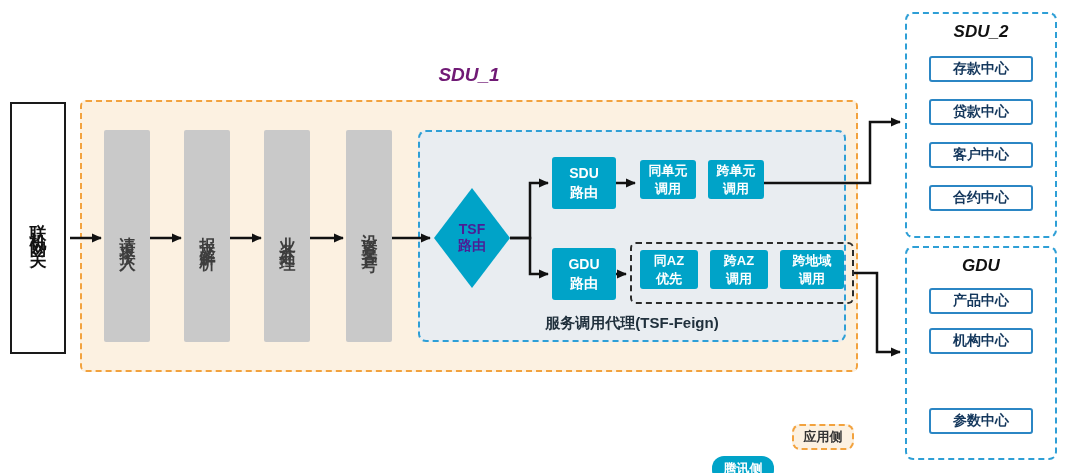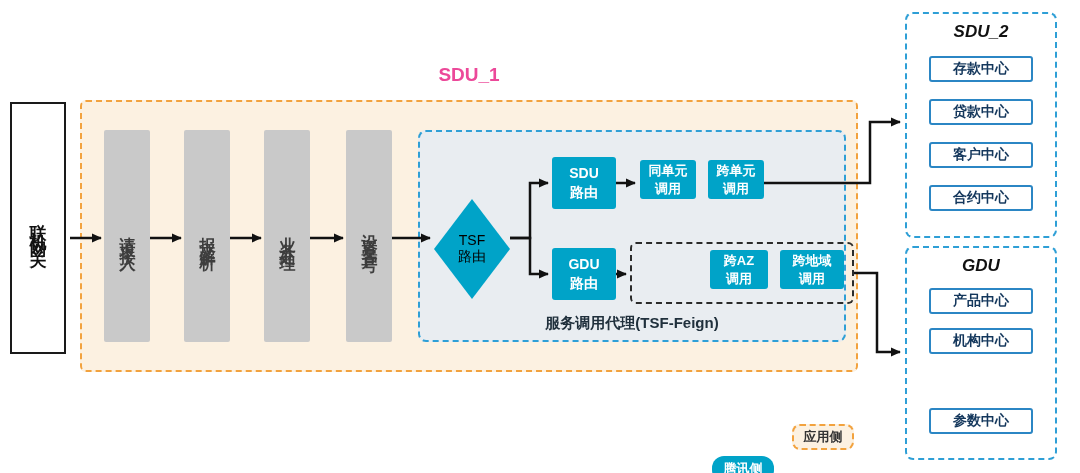--- a/index.html
+++ b/index.html
@@ -7,39 +7,39 @@
   #canvas { position: relative; width: 1080px; height: 473px; background: #fff; overflow: hidden; }
   .abs { position: absolute; }
   .flexc { display: flex; align-items: center; justify-content: center; }
   .pre { white-space: pre-line; text-align: center; }
   .vtext { writing-mode: vertical-rl; text-orientation: upright; font-weight: bold; }
 
   .gateway { left: 10px; top: 102px; width: 56px; height: 252px; border: 2px solid #1a1a1a; background: #fff; }
   .gateway span { font-size: 17px; color: #111; letter-spacing: 9px; }
 
   .sdu1-box { left: 80px; top: 100px; width: 778px; height: 272px; border: 2px dashed #f2a23e; background: #fcf1e1; border-radius: 6px; }
-  .sdu1-title { left: 80px; top: 64px; width: 778px; text-align: center; font-size: 19px; font-weight: bold; color: #ec4899; }
+  .sdu1-title { left: 80px; top: 64px; width: 778px; text-align: center; font-size: 19px; font-weight: bold; font-style: italic; color: #701a75; }
 
   .step { width: 46px; height: 212px; top: 130px; background: #c9c9c9; border-radius: 2px; }
   .step span { font-size: 16px; color: #3d3d3d; letter-spacing: 6px; }
 
   .proxy { left: 418px; top: 130px; width: 428px; height: 212px; border: 2px dashed #2e9fd6; background: #e9edf1; border-radius: 8px; }
   .proxy-caption { left: 418px; top: 314px; width: 428px; text-align: center; font-size: 15px; font-weight: bold; color: #20303c; }
 
   .cyan { background: #00a3c8; color: #fff; font-weight: bold; border-radius: 3px; line-height: 1.35; }
   .route { width: 64px; height: 52px; font-size: 14px; }
   .call { width: 56px; height: 39px; font-size: 13px; }
 
   .gdu-group { left: 630px; top: 242px; width: 224px; height: 62px; border: 2px dashed #2b2b2b; border-radius: 6px; }
 
   .right-box { left: 905px; width: 152px; border: 2px dashed #2e9fd6; border-radius: 8px; background: #fff; }
   .right-title { left: 905px; width: 152px; text-align: center; font-size: 17px; font-weight: bold; font-style: italic; color: #111; }
   .center-item { left: 929px; width: 104px; height: 26px; border: 2px solid #2b86c4; border-radius: 3px; background: #fff; font-size: 14px; font-weight: bold; color: #14375c; }
 
-  .diamond { left: 434px; top: 199px; width: 76px; height: 100px; background: #00a3c8; color: #000000; font-weight: normal; font-size: 14px; clip-path: polygon(50% 0, 100% 50%, 50% 100%, 0 50%); }
+  .diamond { left: 434px; top: 188px; width: 76px; height: 100px; background: #00a3c8; color: #4c1d95; font-weight: bold; font-size: 14px; clip-path: polygon(50% 0, 100% 50%, 50% 100%, 0 50%); }
 
   .legend-tencent { left: 712px; top: 424px; width: 62px; height: 26px; font-size: 13px; border-radius: 12px; margin-top: 32px; }
   .legend-app { left: 792px; top: 424px; width: 62px; height: 26px; border: 2px dashed #f2a23e; background: #fcf1e1; color: #333; font-weight: bold; font-size: 13px; border-radius: 8px; }
 
   .arrow { fill: none; stroke: #111; stroke-width: 2.5; marker-end: url(#ah); }
 </style>
 </head>
 <body>
 
 <div id="canvas">
@@ -74,20 +74,22 @@
 路由</div>
   <div class="abs flexc pre cyan route" style="left:552px;top:248px">GDU
 路由</div>
 
   <div class="abs flexc pre cyan call" style="left:640px;top:160px">同单元
 调用</div>
   <div class="abs flexc pre cyan call" style="left:708px;top:160px">跨单元
 调用</div>
 
   <div class="abs gdu-group"></div>
+  <div class="abs flexc pre cyan call" style="left:640px;top:250px;width:58px">同AZ
+优先</div>
   <div class="abs flexc pre cyan call" style="left:710px;top:250px;width:58px">跨AZ
 调用</div>
   <div class="abs flexc pre cyan call" style="left:780px;top:250px;width:64px">跨地域
 调用</div>
 
   <div class="abs right-box" style="top:12px;height:226px"></div>
   <div class="abs right-title" style="top:22px">SDU_2</div>
   <div class="abs flexc center-item" style="top:56px">存款中心</div>
   <div class="abs flexc center-item" style="top:99px">贷款中心</div>
   <div class="abs flexc center-item" style="top:142px">客户中心</div>

